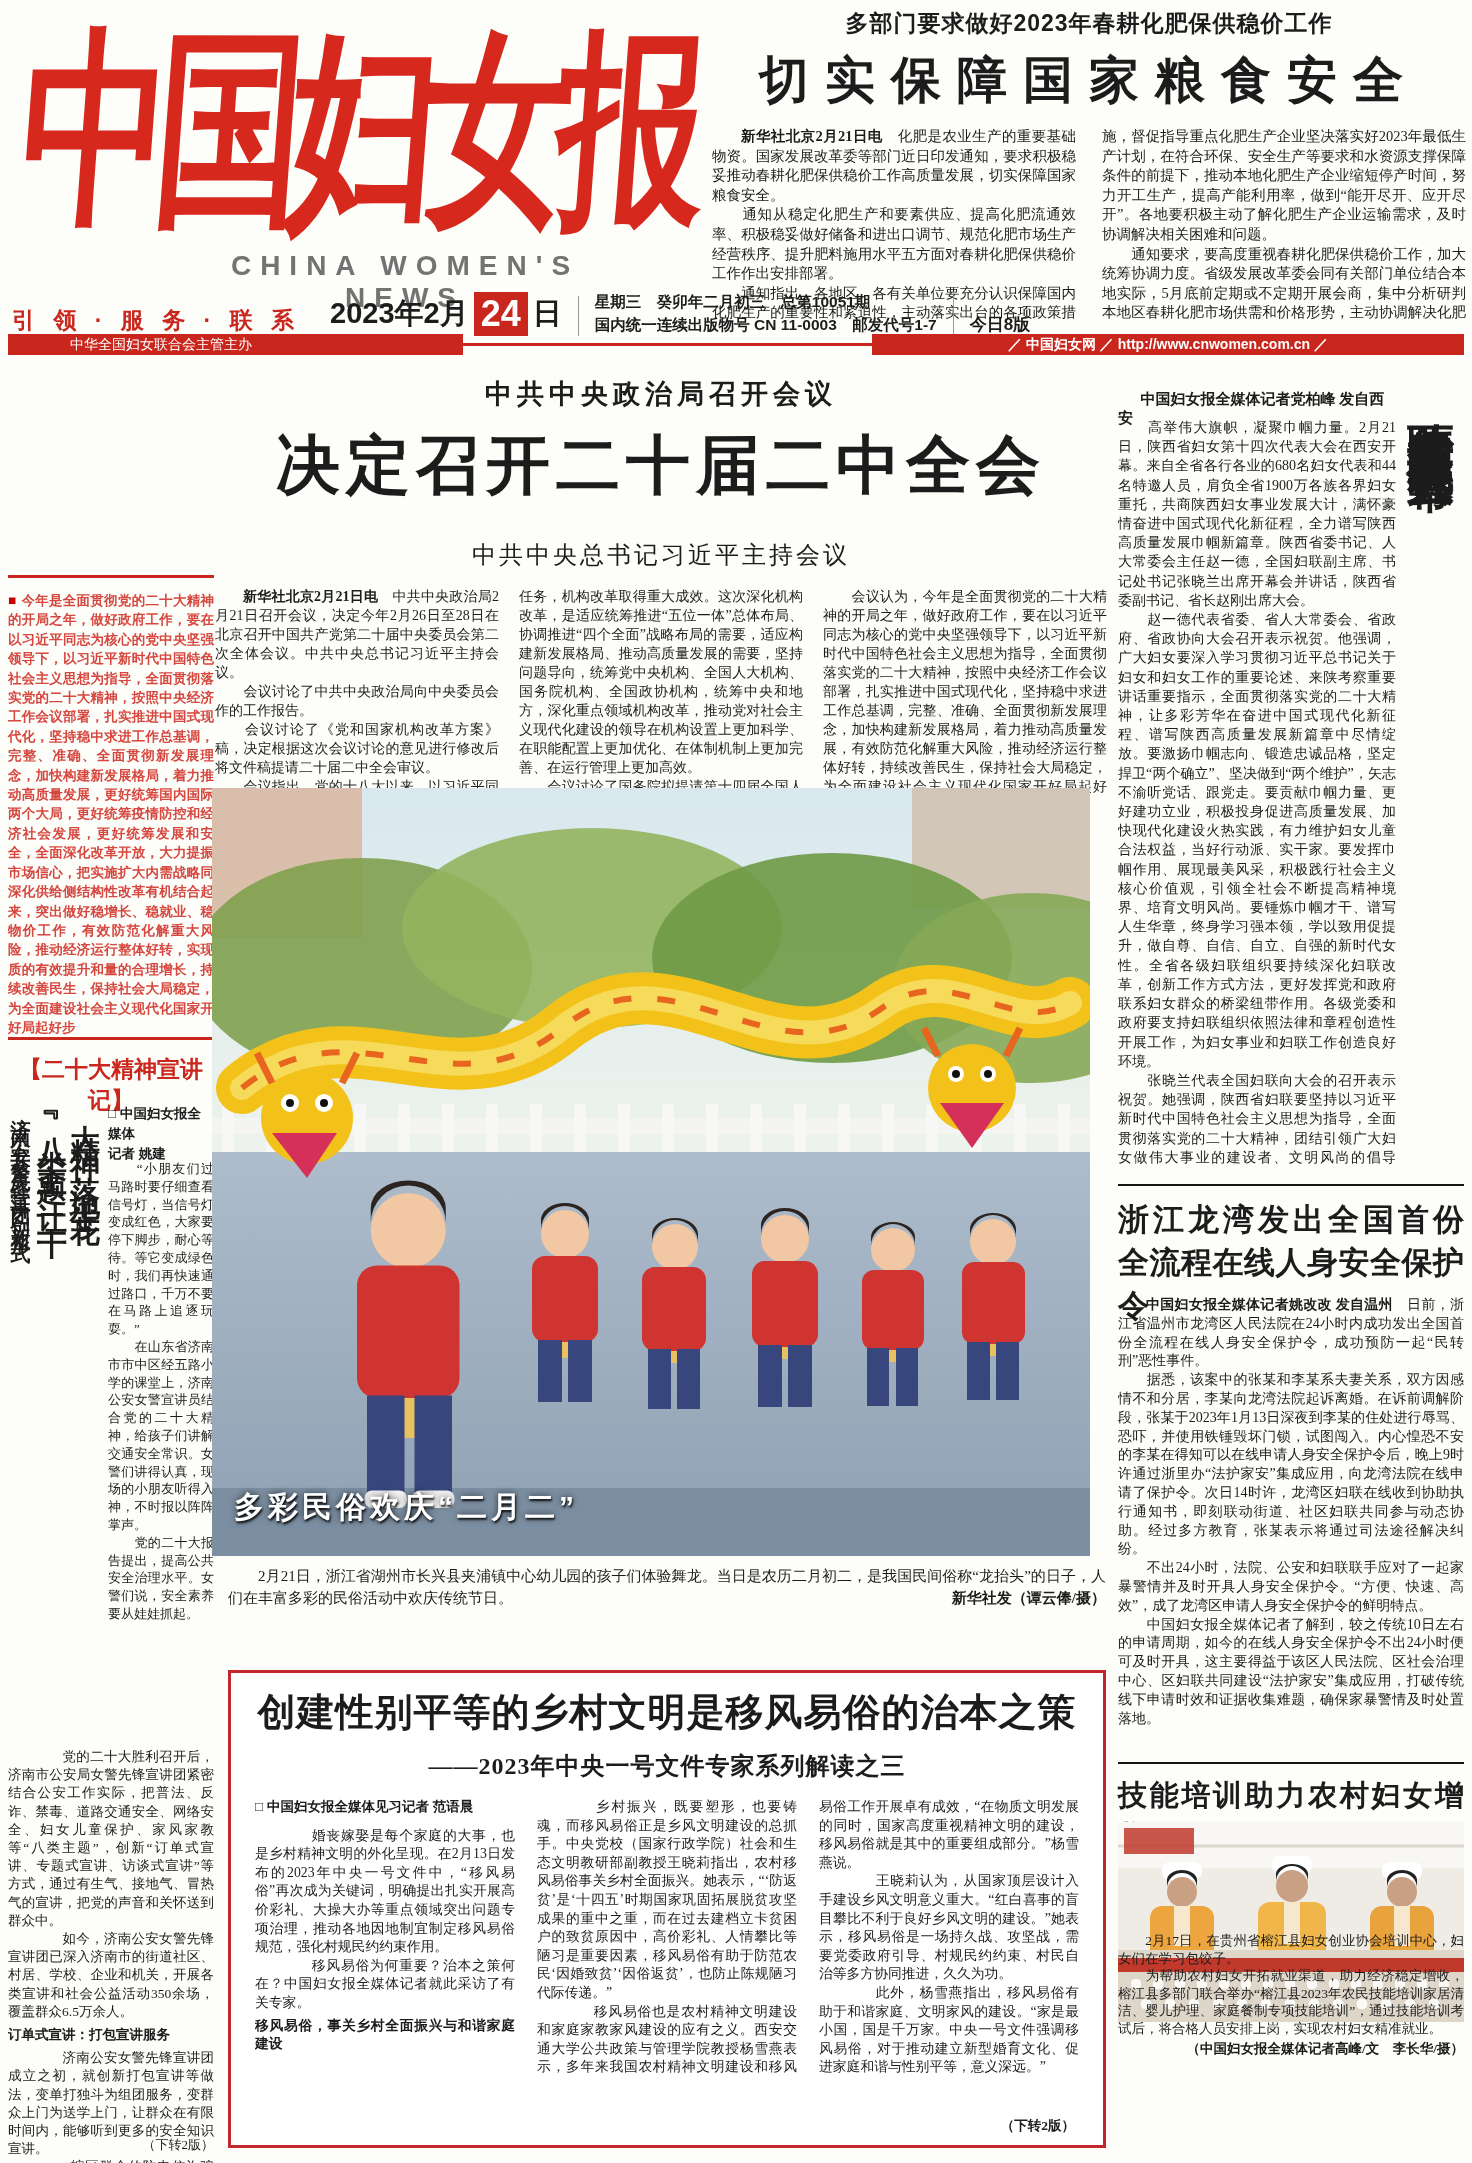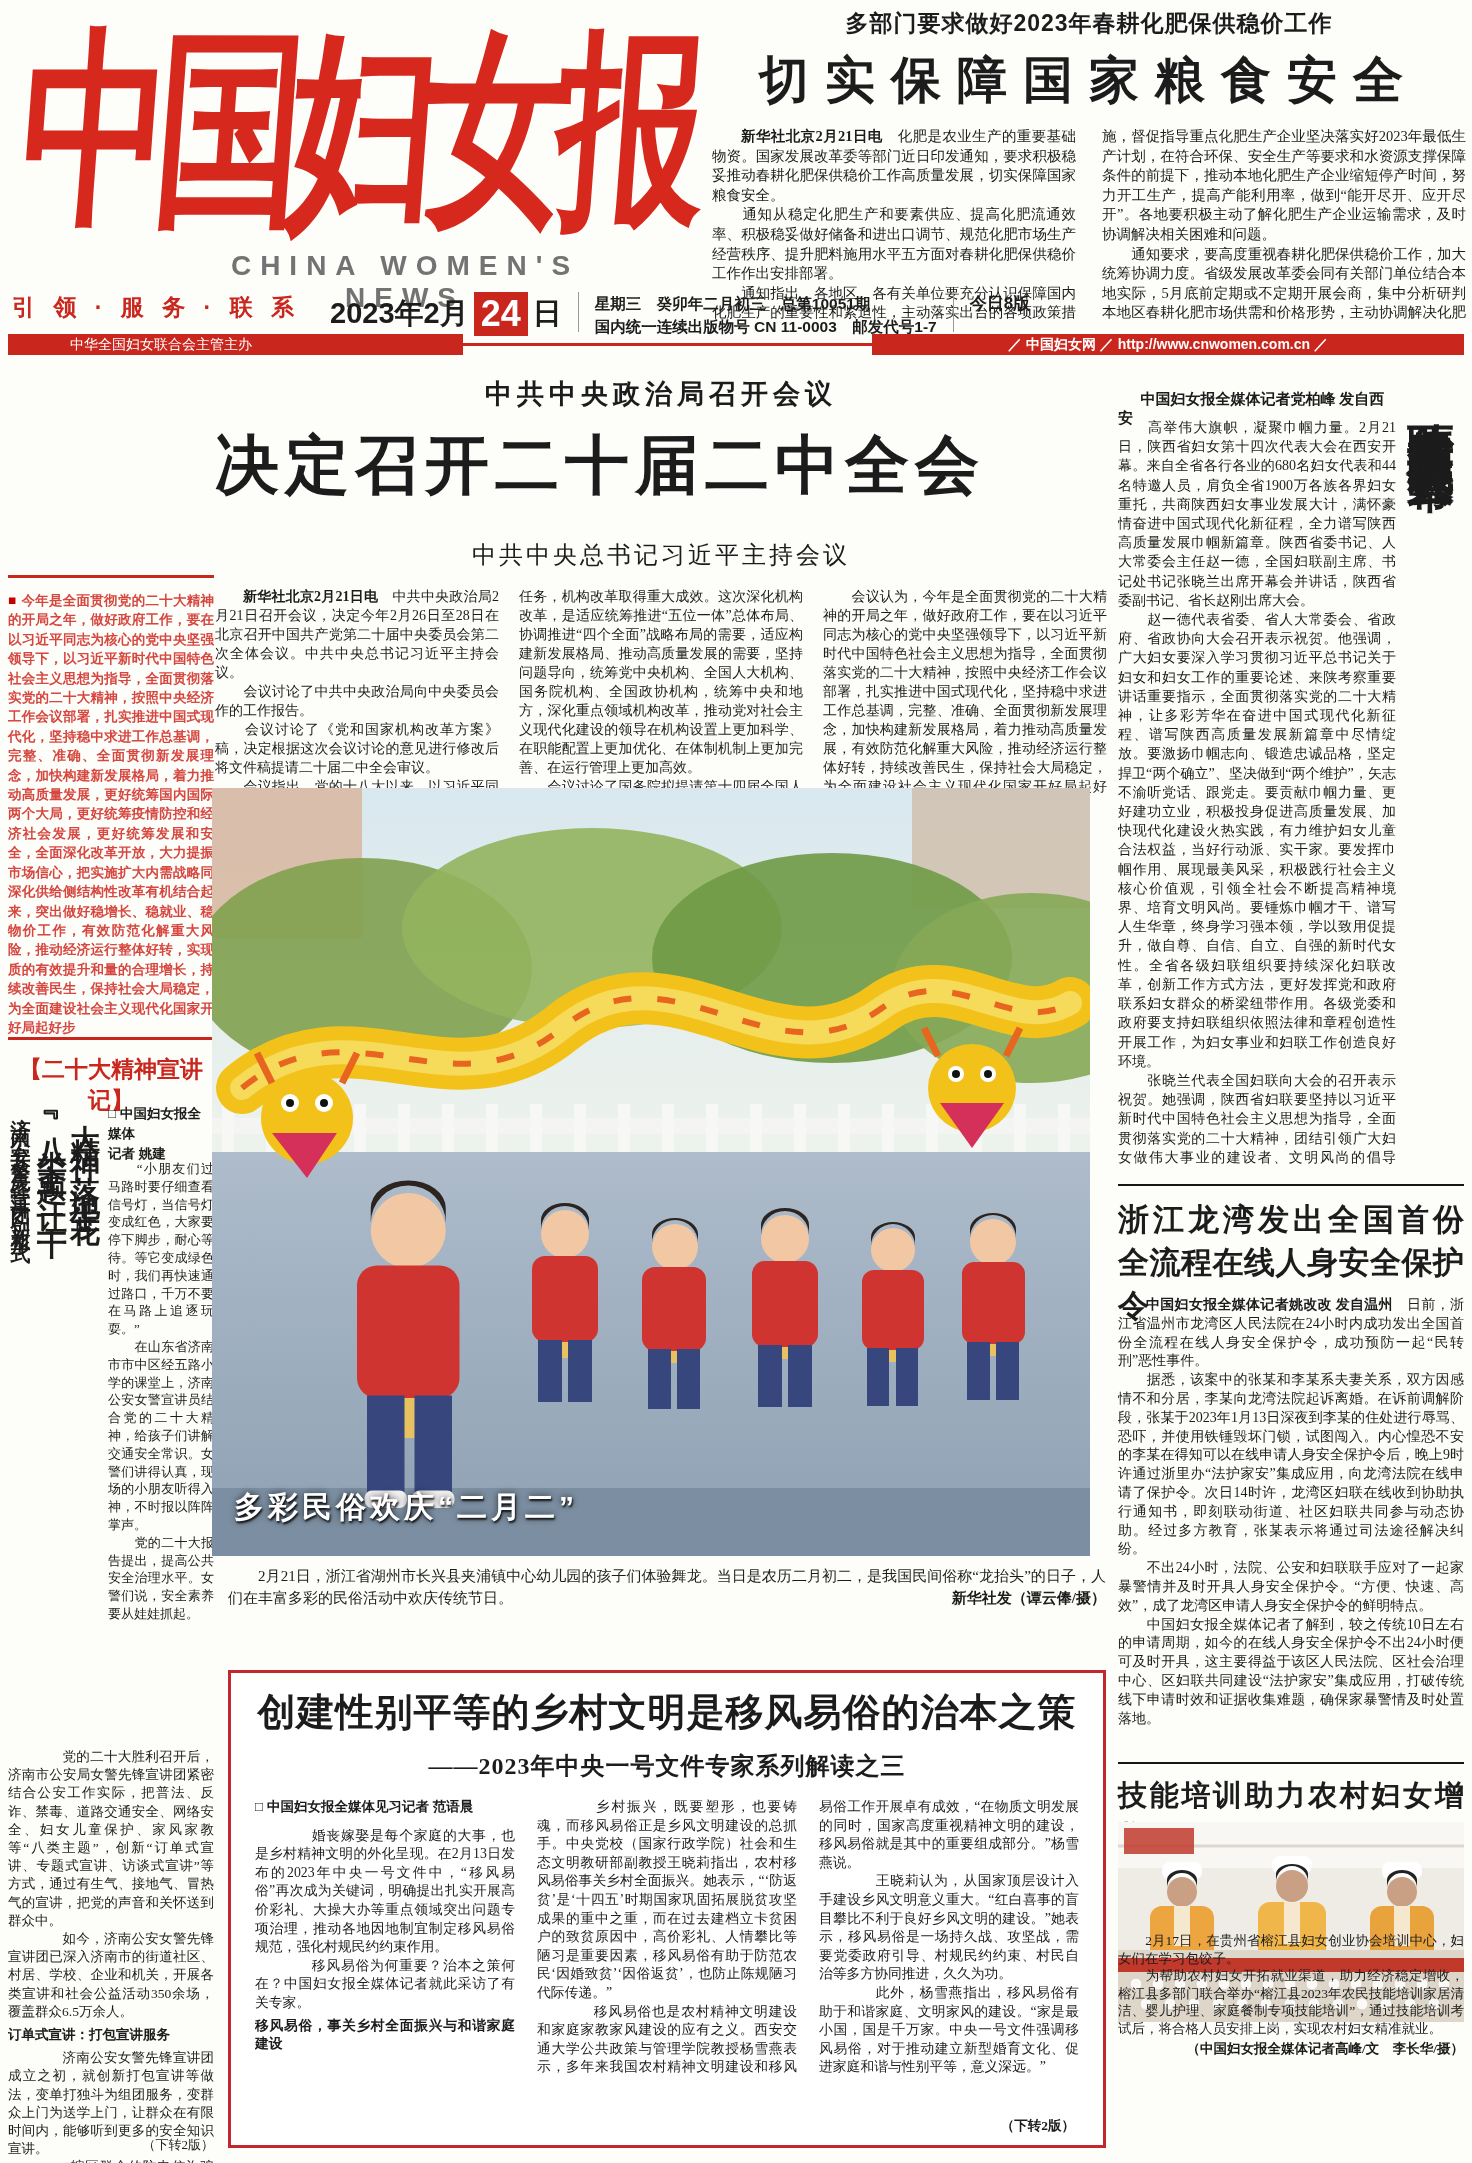--- a/index.html
+++ b/index.html
@@ -25,42 +25,42 @@
 
   
   #grain{left:712px;top:8px;width:754px;}
   #grain .kicker1{font-weight:bold;font-size:23px;text-align:center;letter-spacing:1px;}
   #grain h1{font-size:50px;font-weight:bold;text-align:center;letter-spacing:16px;margin:8px 0 0;}
   #grain .cols2{column-count:2;column-gap:26px;margin-top:13px;height:202px;overflow:hidden;
        font-size:14.5px;line-height:19.6px;}
   .dateline{font-weight:bold;}
 
   
-  #infobar{left:12px;top:292px;width:1044px;height:44px;display:flex;align-items:flex-start;
+  #infobar{left:12px;top:292px;width:1044px;height:44px;display:flex;align-items:flex-end;
        font-family:"Liberation Sans","DejaVu Sans",sans-serif;}
   #infobar .slogan{color:var(--red);font-weight:bold;font-size:23px;letter-spacing:6px;white-space:nowrap;}
   #infobar .dategroup{display:flex;align-items:center;margin-left:30px;font-weight:bold;white-space:nowrap;}
   #infobar .datepre,#infobar .datesuf{font-size:29px;}
   #infobar .daybox{background:var(--red);color:#fff;font-size:36px;font-weight:bold;
        padding:2px 7px;margin:0 5px;line-height:1.1;}
   #infobar .vdiv{width:1px;height:40px;background:#999;margin:0 16px;flex:none;}
   #infobar .issue{font-size:15.5px;font-weight:bold;line-height:1.5;white-space:nowrap;}
   #infobar .pages{font-size:17px;font-weight:bold;white-space:nowrap;}
 
   
   #strip-left{left:8px;top:334px;width:455px;height:21px;background:var(--red);color:#fff;
        font-size:14px;line-height:21px;padding-left:62px;box-sizing:border-box;font-family:"Liberation Sans",sans-serif;}
   #strip-line{left:455px;top:343px;width:420px;height:3px;background:var(--red);}
   #strip-right{left:872px;top:334px;width:592px;height:21px;background:var(--red);color:#fff;
        font-size:14px;line-height:21px;text-align:center;font-weight:bold;font-family:"Liberation Sans",sans-serif;}
 
   
   #plenum{left:215px;top:376px;width:892px;}
   #plenum .kicker2{font-weight:bold;font-size:27px;text-align:center;letter-spacing:5px;}
-  #plenum h2{font-size:64px;font-weight:bold;letter-spacing:6px;margin:10px 0 0;white-space:nowrap;}
+  #plenum h2{font-size:64px;font-weight:bold;text-align:center;letter-spacing:6px;margin:10px 0 0;white-space:nowrap;}
   #plenum .subhead{font-size:24px;text-align:center;margin-top:30px;letter-spacing:3px;}
   #plenum .cols3{column-count:3;column-gap:20px;margin-top:16px;height:250px;overflow:hidden;
        font-size:14px;line-height:19px;}
 
   
   #quotebox{left:8px;top:575px;width:206px;height:465px;border-top:3px solid var(--red);
        border-bottom:3px solid var(--red);box-sizing:border-box;padding-top:13px;color:var(--textred);
        font-size:13.5px;line-height:19.4px;text-align:justify;font-weight:bold;}
   #quotebox .qbullet{color:#c40000;margin-right:5px;}
 

